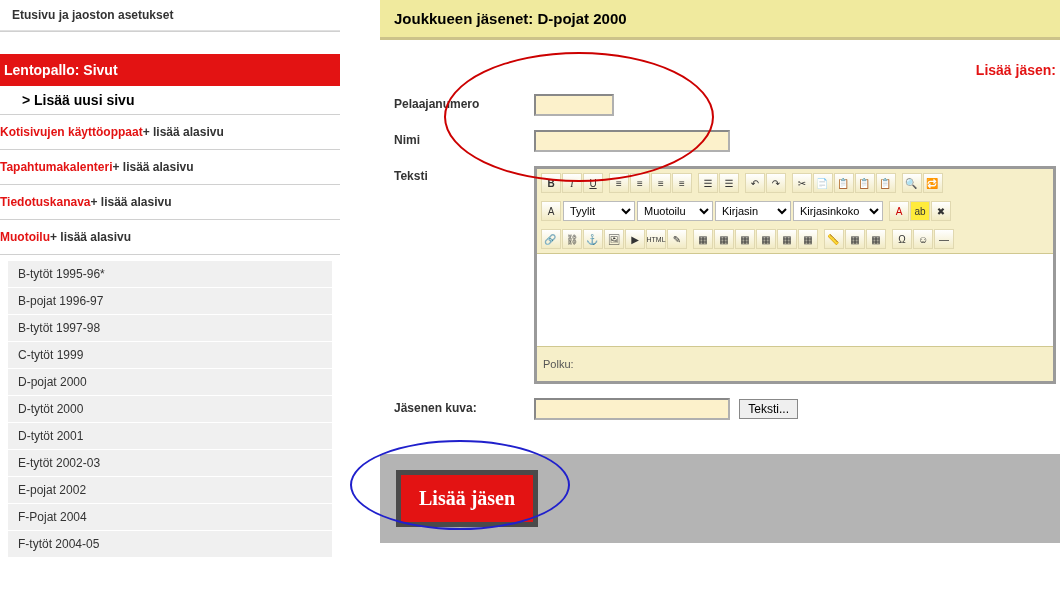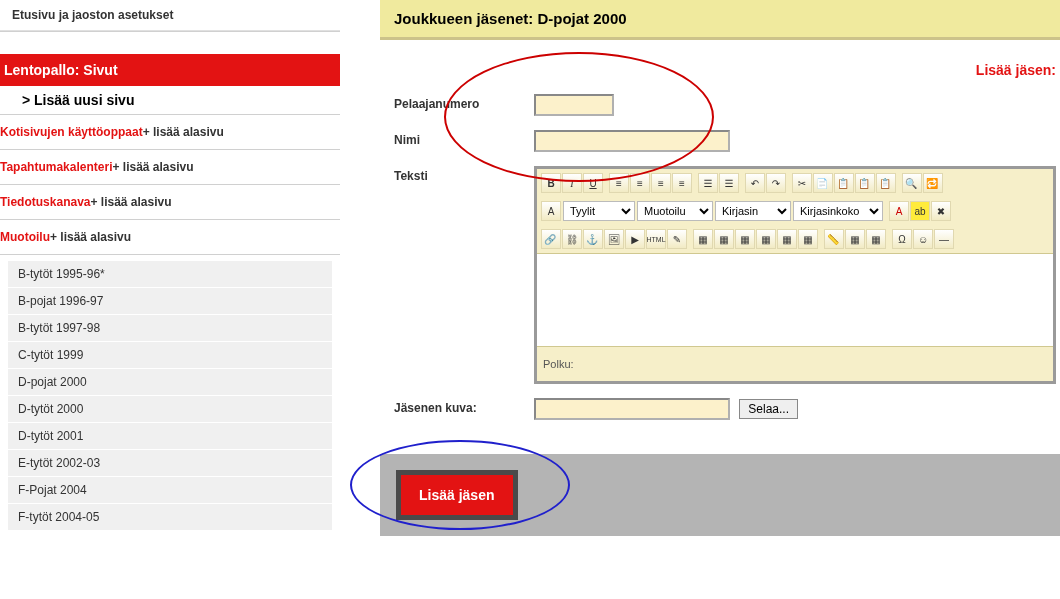--- a/index.html
+++ b/index.html
@@ -36,21 +36,21 @@
     .tb-btn.u { text-decoration: underline; }
     .tb-sel { height: 20px; background: #fff; border: 1px solid #bbb; font-size: 11px; padding: 0 2px; }
     .tb-sel.sm { width: 72px; }
     .tb-sel.md { width: 76px; }
     .tb-sel.lg { width: 90px; }
     .canvas { background: #fff; height: 94px; border-top: 1px solid #d0c890; border-bottom: 1px solid #d0c890; }
     .path-row { font-size: 11px; padding: 11px 6px; color: #555; background: #f6efc9; }
     .btn-selaa { background: #efefef; border: 1px solid #888; padding: 2px 8px; font-size: 12px; cursor: pointer; margin-left: 6px; }
     .submit-bar { background: #b4b4b4; padding: 16px; margin: 10px 0 0 0; position: relative; }
     .submit-wrap { display: inline-block; border: 5px solid #4a4a4a; }
-    .submit-btn { display: inline-block; background: #e31313; color: #fff; font-weight: bold; font-size: 14px; padding: 12px 18px; cursor: pointer; font-family: Liberation Sans, sans-serif; }
+    .submit-btn { display: inline-block; background: #e31313; color: #fff; font-weight: bold; font-size: 20px; padding: 12px 18px; cursor: pointer; font-family: Liberation Serif, serif; }
 
     .circle-red { position: absolute; border: 2px solid #cc0000; border-radius: 50%; pointer-events: none; }
     .circle-blue { position: absolute; border: 2px solid #2020cc; border-radius: 50%; pointer-events: none; }
     .rel { position: relative; }
   </style>
 </head>
 <body>
 
 <div class="layout">
   <div class="sidebar">
@@ -80,20 +80,21 @@
 
     <div style="height:6px;"></div>
     <div class="sb-team">B-tytöt 1995-96*</div>
     <div class="sb-team">B-pojat 1996-97</div>
     <div class="sb-team">B-tytöt 1997-98</div>
     <div class="sb-team">C-tytöt 1999</div>
     <div class="sb-team">D-pojat 2000</div>
     <div class="sb-team">D-tytöt 2000</div>
     <div class="sb-team">D-tytöt 2001</div>
     <div class="sb-team">E-tytöt 2002-03</div>
+    <div class="sb-team">E-pojat 2002</div>
     <div class="sb-team">F-Pojat 2004</div>
     <div class="sb-team">F-tytöt 2004-05</div>
   </div>
 
   <div class="main rel">
     <div class="page-head">Joukkueen jäsenet: D-pojat 2000</div>
 
     <div class="form-area rel">
       <div class="circle-red" style="left:64px; top:12px; width:270px; height:130px;"></div>
 
@@ -193,21 +194,21 @@
             <div class="canvas"></div>
             <div class="path-row">Polku:</div>
           </div>
         </div>
       </div>
 
       <div class="form-row" style="">
         <div class="form-label">Jäsenen kuva:</div>
         <div class="form-control">
           <input class="txt txt-file" type="text" style="">
-          <button class="btn-selaa">Selaa...</button>
+          <button class="btn-selaa">Teksti...</button>
         </div>
       </div>
     </div>
 
     <div class="submit-bar rel">
       <div class="circle-blue" style="left:-30px; top:-14px; width:220px; height:90px;"></div>
       <span class="submit-wrap">
         <span class="submit-btn">Lisää jäsen</span>
       </span>
     </div>

